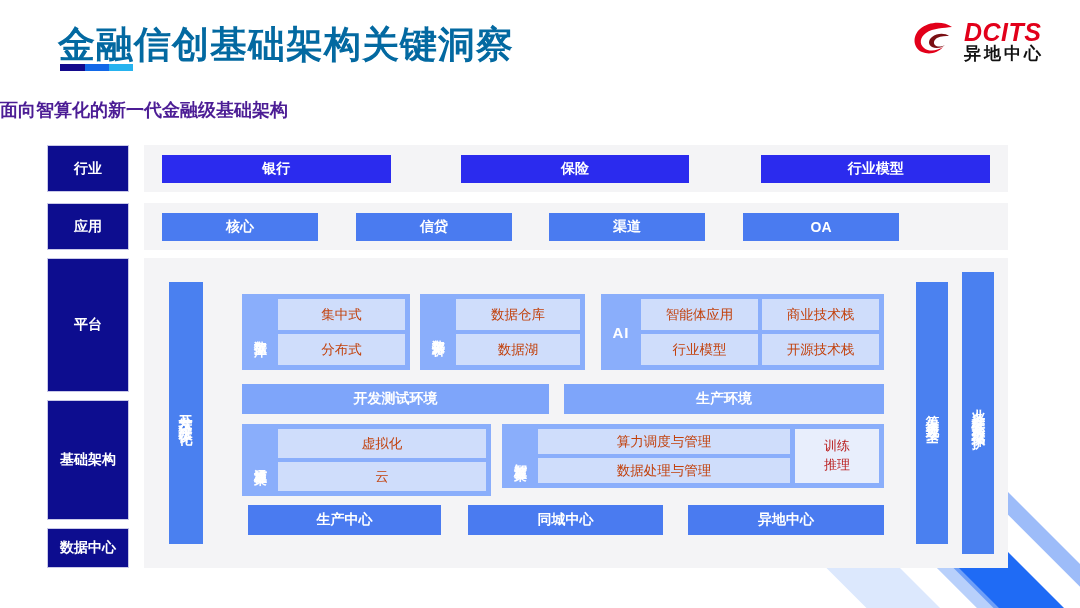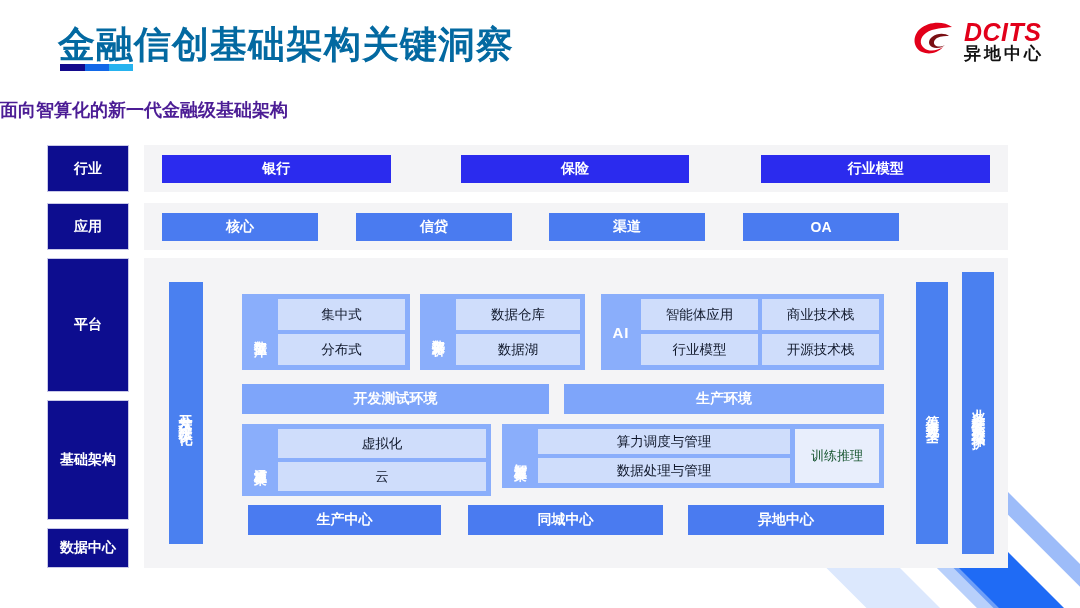--- a/index.html
+++ b/index.html
@@ -99,37 +99,37 @@
   
   .grp { position: absolute; background: #8aaefb; display: flex;
          align-items: stretch; padding: 5px; gap: 5px; }
   .grp-title {
     width: 26px; color: #ffffff; font-weight: bold; font-size: 13px;
     display: flex; align-items: center; justify-content: center;
     writing-mode: vertical-rl; letter-spacing: 1px; flex: none;
   }
   .grp-items { flex: 1; display: flex; flex-direction: column; gap: 4px; }
   .item {
-    flex: 1; background: #cfddfb; color: #0f172a; font-size: 13.5px;
+    flex: 1; background: #cfddfb; color: #c2410c; font-size: 13.5px;
     display: flex; align-items: center; justify-content: center;
   }
 
   .g-db   { left: 242px; top: 294px; width: 168px; height: 76px; }
   .g-da   { left: 420px; top: 294px; width: 165px; height: 76px; }
   .g-ai   { left: 601px; top: 294px; width: 283px; height: 76px; }
   .g-tsk  { left: 242px; top: 424px; width: 249px; height: 72px; }
   .g-zsk  { left: 502px; top: 424px; width: 382px; height: 64px; }
 
   .ai-grid { flex: 1; display: grid; grid-template-columns: 1fr 1fr;
              grid-template-rows: 1fr 1fr; gap: 4px; }
 
   .zsk-wrap { flex: 1; display: flex; gap: 5px; }
   .zsk-col  { flex: 1; display: flex; flex-direction: column; gap: 4px; }
-  .zsk-side { width: 84px; background: #e8eefc; color: #14532d; font-size: 13px;
-              display: flex; flex-direction: row; align-items: center;
+  .zsk-side { width: 84px; background: #e8eefc; color: #b91c1c; font-size: 13px;
+              display: flex; flex-direction: column; align-items: center;
               justify-content: center; line-height: 1.45; }
 
   
   .wbar { position: absolute; height: 30px; display: flex; align-items: center;
           justify-content: center; color: #ffffff; font-weight: bold; font-size: 14px; }
   .wbar-env { background: #7ea5fa; }
   .wbar-dc  { background: #4a7bf0; }
 
   .b-dev  { left: 242px; top: 384px; width: 307px; }
   .b-prod { left: 564px; top: 384px; width: 320px; }

